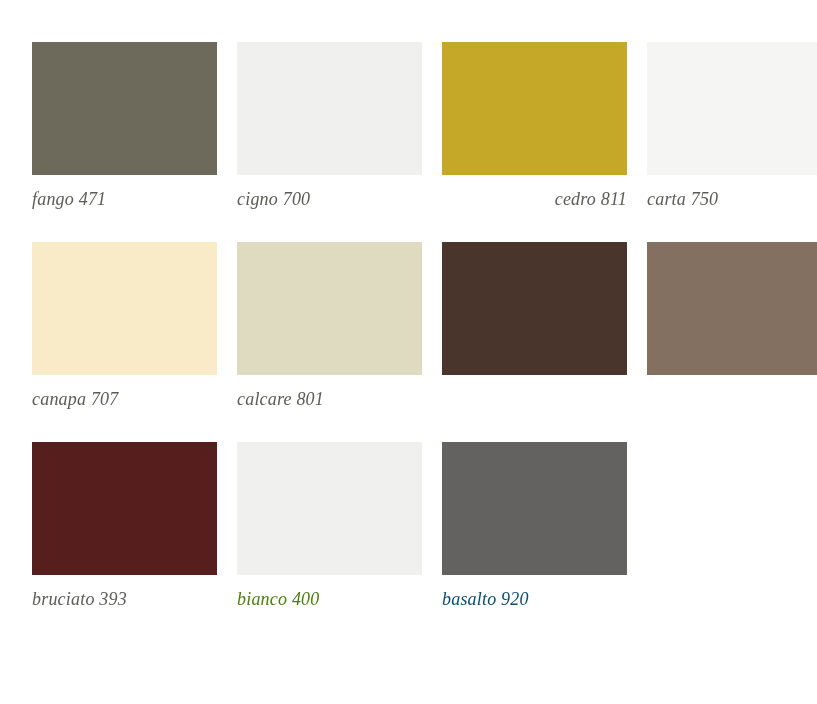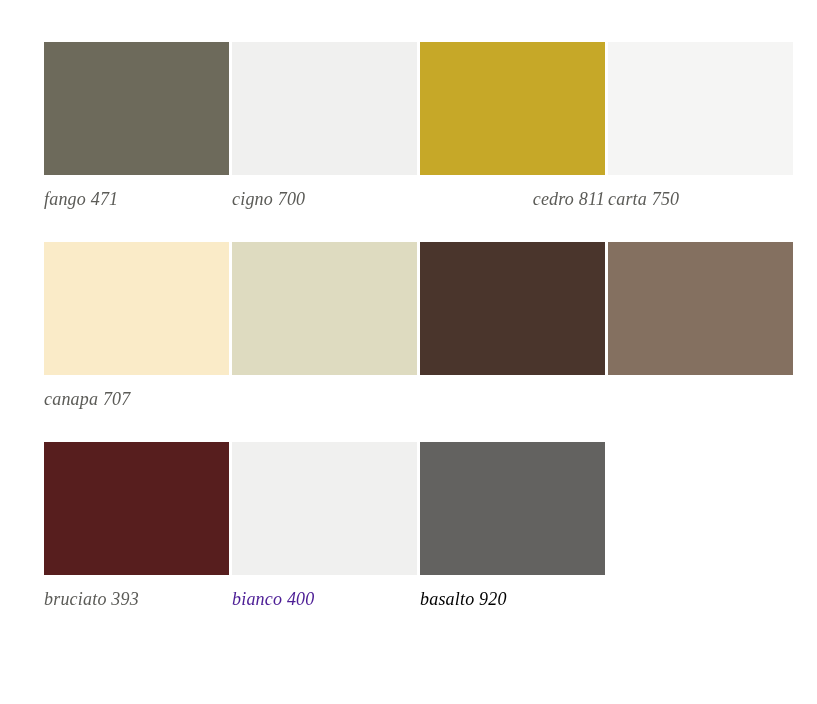--- a/index.html
+++ b/index.html
@@ -16,23 +16,22 @@
 
   .palette {
     position: absolute;
     left: 32px;
     top: 42px;
     width: 746px;
   }
 
   .swatch-row {
     display: flex;
-    gap: 3px;
+    gap: 20px;
     margin-bottom: 32px;
-    margin-left: 12px;
   }
   .swatch-row:last-child {
     margin-bottom: 0;
   }
 
   .swatch-cell {
     width: 185px;
     flex: 0 0 185px;
   }
 
@@ -78,37 +77,38 @@
     </div>
   </div>
 
   <div class="swatch-row">
     <div class="swatch-cell">
       <span class="swatch-chip" style="background:#faebc8;"></span>
       <span class="swatch-label" style="color: rgb(91, 91, 87);">canapa 707</span>
     </div>
     <div class="swatch-cell">
       <span class="swatch-chip" style="background:#dedbc0;"></span>
+      <span class="swatch-label" style="color: rgb(91, 91, 87);">calcare 801</span>
     </div>
     <div class="swatch-cell">
       <span class="swatch-chip" style="background:#4a352c;"></span>
     </div>
     <div class="swatch-cell">
       <span class="swatch-chip" style="background:#847060;"></span>
     </div>
   </div>
 
   <div class="swatch-row">
     <div class="swatch-cell">
       <span class="swatch-chip" style="background:#571e1e;"></span>
       <span class="swatch-label" style="color: rgb(91, 91, 87);">bruciato 393</span>
     </div>
     <div class="swatch-cell">
       <span class="swatch-chip" style="background:#f0f0ef;"></span>
-      <span class="swatch-label" style="color: #4c1d95;">bianco 400</span>
+      <span class="swatch-label" style="color: #4d7c0f;">bianco 400</span>
     </div>
     <div class="swatch-cell">
       <span class="swatch-chip" style="background:#636260;"></span>
-      <span class="swatch-label" style="color: #000000;">basalto 920</span>
+      <span class="swatch-label" style="color: #0c4a6e;">basalto 920</span>
     </div>
   </div>
 
 </div>
 
 </body></html>

